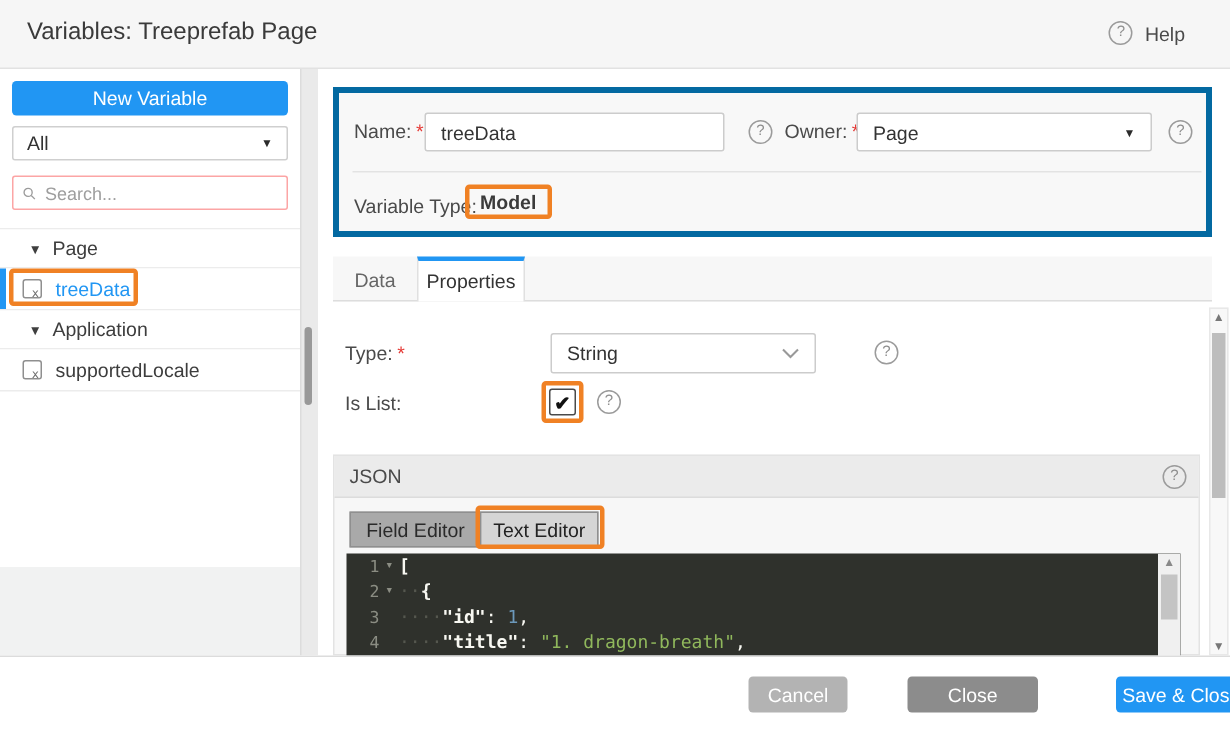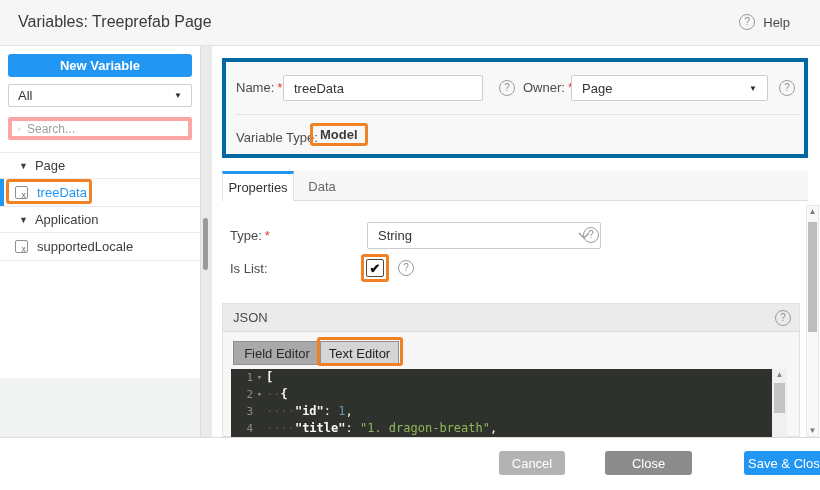--- a/index.html
+++ b/index.html
@@ -9,24 +9,24 @@
 
   
   .header { position:absolute; left:0; top:0; width:820px; height:46px; background:#f6f6f6; border-bottom:1px solid #e2e2e2; }
   .header .title { position:absolute; left:18px; top:13px; font-size:16px; color:#3a3a3a; }
   .header .help { position:absolute; right:30px; top:14px; display:flex; align-items:center; gap:8px; cursor:pointer; color:#4a4a4a; }
   .qicon { display:inline-flex; align-items:center; justify-content:center; width:16px; height:16px; border:1px solid #9b9b9b; border-radius:50%; color:#8f8f8f; font-size:10px; line-height:1; }
 
   
   .sidebar { position:absolute; left:0; top:46px; width:200px; height:391px; background:#fff; }
   .sidebar-bottom-fill { position:absolute; left:0; top:332px; width:200px; height:59px; background:#f1f2f2; }
-  .btn-new { position:absolute; left:8px; top:8px; width:184px; height:23px; background:#2196f3; color:#fff; border:none; border-radius:3px; font-size:13px; font-weight:700; font-family:inherit; cursor:pointer; }
+  .btn-new { position:absolute; left:8px; top:8px; width:184px; height:23px; background:#2196f3; color:#fff; border:none; border-radius:3px; font-size:13px; font-weight:400; font-family:inherit; cursor:pointer; }
   .filter-select { position:absolute; left:8px; top:38px; width:184px; height:23px; background:#fff; border:1px solid #cfcfcf; border-radius:2px; display:flex; align-items:center; padding:0 9px; cursor:pointer; color:#333; }
   .filter-select .arrow { margin-left:auto; font-size:8px; color:#2b2b2b; }
-  .search-box { position:absolute; left:8px; top:71px; width:184px; height:23px; background:#fff; border:4px solid #fca5a5; border-radius:2px; display:flex; align-items:center; padding:0 6px; }
+  .search-box { position:absolute; left:8px; top:71px; width:184px; height:23px; background:#fff; border:1px solid #fca5a5; border-radius:2px; display:flex; align-items:center; padding:0 6px; }
   .search-box input { border:none; outline:none; flex:1; font-size:12px; font-family:inherit; color:#555; margin-left:6px; background:transparent; }
   .search-box input::placeholder { color:#9e9e9e; }
   .var-list { position:absolute; left:0; top:106px; width:200px; border-top:1px solid #ececec; }
   .row { position:relative; width:200px; border-bottom:1px solid #ececec; display:flex; align-items:center; cursor:pointer; background:#fff; }
   .row.group { height:26px; padding-left:19px; }
   .row.item { height:28px; padding-left:15px; }
   .row .chev { font-size:9px; color:#3f3f3f; margin-right:7px; }
   .row .label { color:#3d3d3d; }
   .row.item.selected .label { color:#2196f3; }
   .sel-bar { position:absolute; left:0; top:0; width:4px; height:100%; background:#2196f3; }
@@ -171,26 +171,26 @@
         <span>Page</span>
         <span class="arrow">▼</span>
       </div>
       <span class="qicon" style="position:absolute; left:553px; top:18px;">?</span>
       <div class="form-hr"></div>
       <div class="flabel" style="left:10px; top:63px;">Variable Type:</div>
       <div class="model-val">Model</div>
     </div>
 
     <div class="tabbar">
+      <div class="tab inactive">Data</div>
       <div class="tab active">Properties</div>
-      <div class="tab inactive">Data</div>
     </div>
 
     <div class="prop-label" style="top:176px;"><span>Type:</span><span class="req">*</span></div>
-    <div class="sel" style="left:155px; top:176px; width:234px; height:27px;">
+    <div class="sel" style="left:155px; top:176px; width:177px; height:27px;">
       <span>String</span>
       <svg class="chevron-svg" width="12" height="8" viewBox="0 0 12 8">
           <path d="M1 1 L6 6 L11 1" stroke="#999" fill="none" stroke-width="1.4"></path>
         </svg>
     </div>
     <span class="qicon" style="position:absolute; left:371px; top:181px;">?</span>
 
     <div class="prop-label" style="top:209px;">Is List:</div>
     <div class="checkbox">✔</div>
     <span class="qicon" style="position:absolute; left:186px; top:214px;">?</span>

